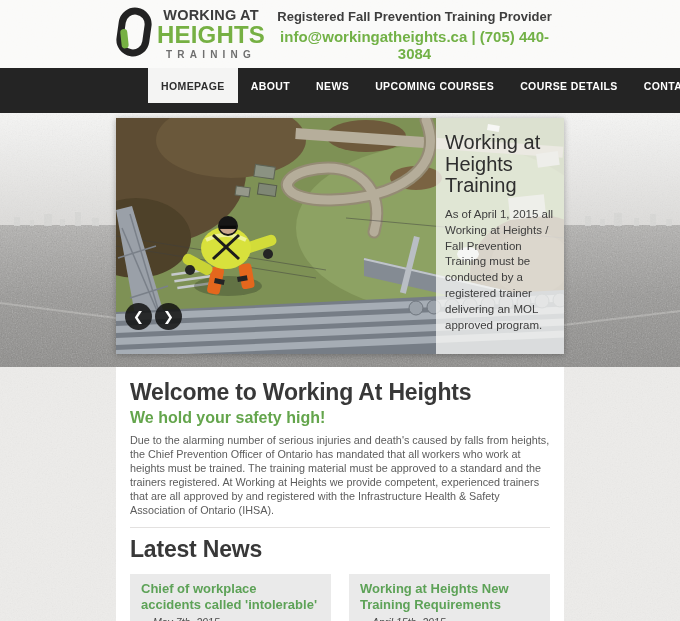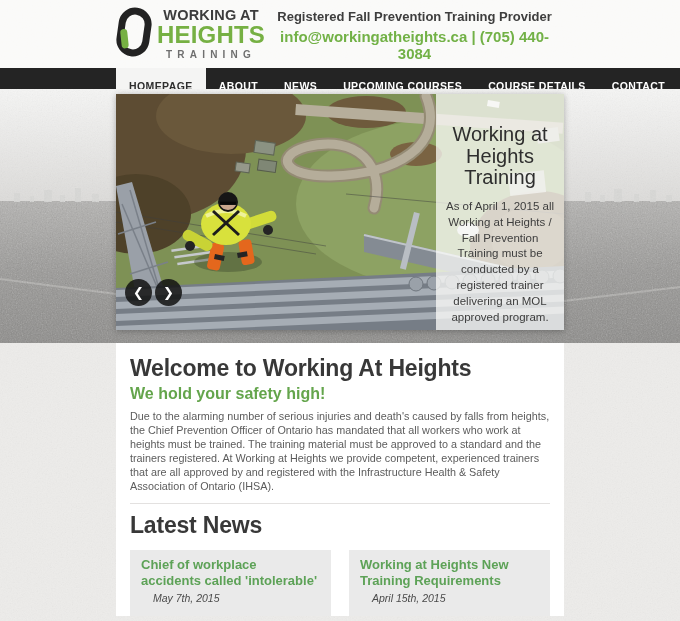--- a/index.html
+++ b/index.html
@@ -22,40 +22,40 @@
   .logo-icon { margin-right:5px; display:block; }
   .logo-text { display:flex; flex-direction:column; line-height:1;align-items:center; }
   .logo-l1 { font-size:14.5px; font-weight:800; color:#3c3c3c; letter-spacing:.2px; }
   .logo-l2 { font-size:24px; font-weight:800; color:#76b043; margin-top:1px; letter-spacing:.2px; }
   .logo-l3 { font-size:10px; font-weight:600; color:#6f6f6f; letter-spacing:5.2px; margin-top:3px; }
   .header-right { margin-left:auto; text-align:center; padding-top:2px; }
   .tagline { font-size:13px; font-weight:700; color:#3e3e3e; }
   .contact { font-size:15px; font-weight:700; color:#72b146; margin-top:4px; }
 
   
-  nav { height:21px; background:#242424; }
+  nav { height:45px; background:#242424;padding-left:32px; }
   .nav-inner { display:flex; justify-content:space-between; height:35px; }
   .nav-item {
     display:flex; align-items:center; padding:0 13px;
     font-size:10.5px; font-weight:700; letter-spacing:.4px;
     color:#ffffff; text-decoration:none; cursor:pointer; white-space:nowrap;
   }
   .nav-item.active { background:#f4f4f3; color:#2e2e2e; }
 
   
   .hero { height:254px; position:relative; overflow:hidden; }
   .city-bg { position:absolute; left:0; top:0; }
   .photo {
     position:absolute; left:116px; top:5px; width:448px; height:236px;
     overflow:hidden; box-shadow:0 1px 6px rgba(0,0,0,.28);
   }
   .overlay {
     position:absolute; right:0; top:0; bottom:0; width:128px;
     background:rgba(252,252,249,0.75);
-    padding:30px 9px; text-align:center;
+    padding:14px 9px; 
   }
   .ov-title { font-size:20px; color:#2e2e2e; line-height:1.08; margin-bottom:10px; }
   .ov-text { font-size:11.5px; color:#3d3d3d; line-height:1.38; }
   .arrow {
     position:absolute; width:27px; height:27px; border-radius:50%;
     background:rgba(18,18,18,0.85); border:none; color:#fff;
     font-size:13px; line-height:27px; text-align:center; cursor:pointer;
     padding:0; font-family:"DejaVu Sans", sans-serif;
   }
   .arrow.prev { left:9px;  top:185px; }

